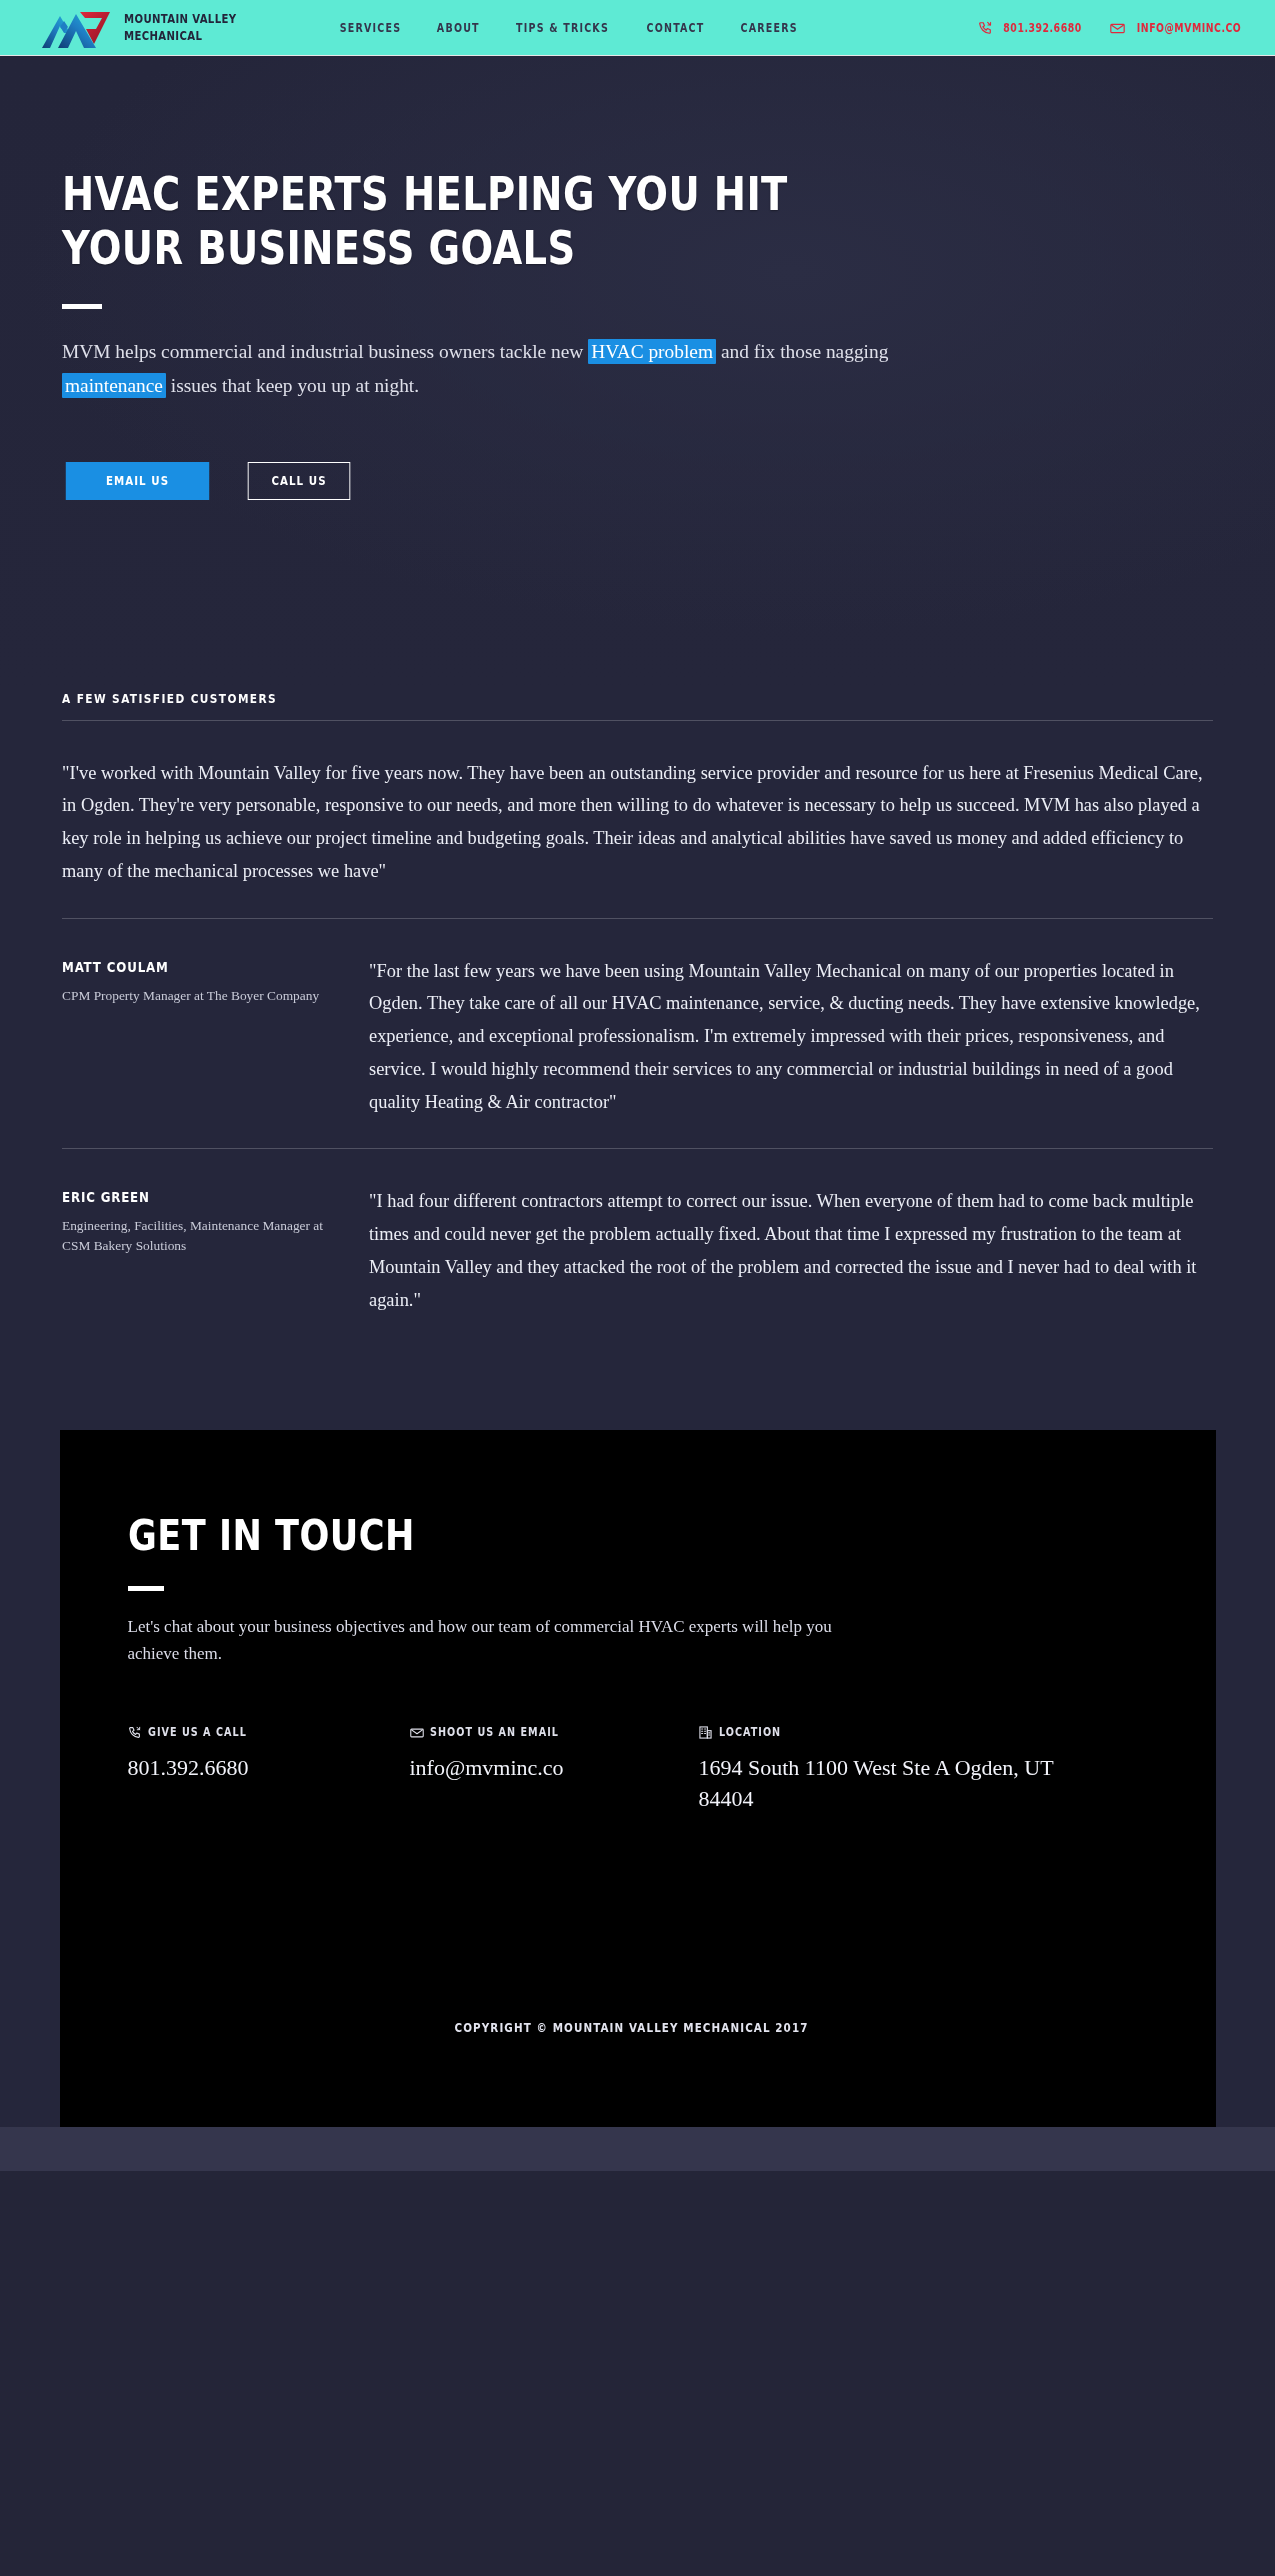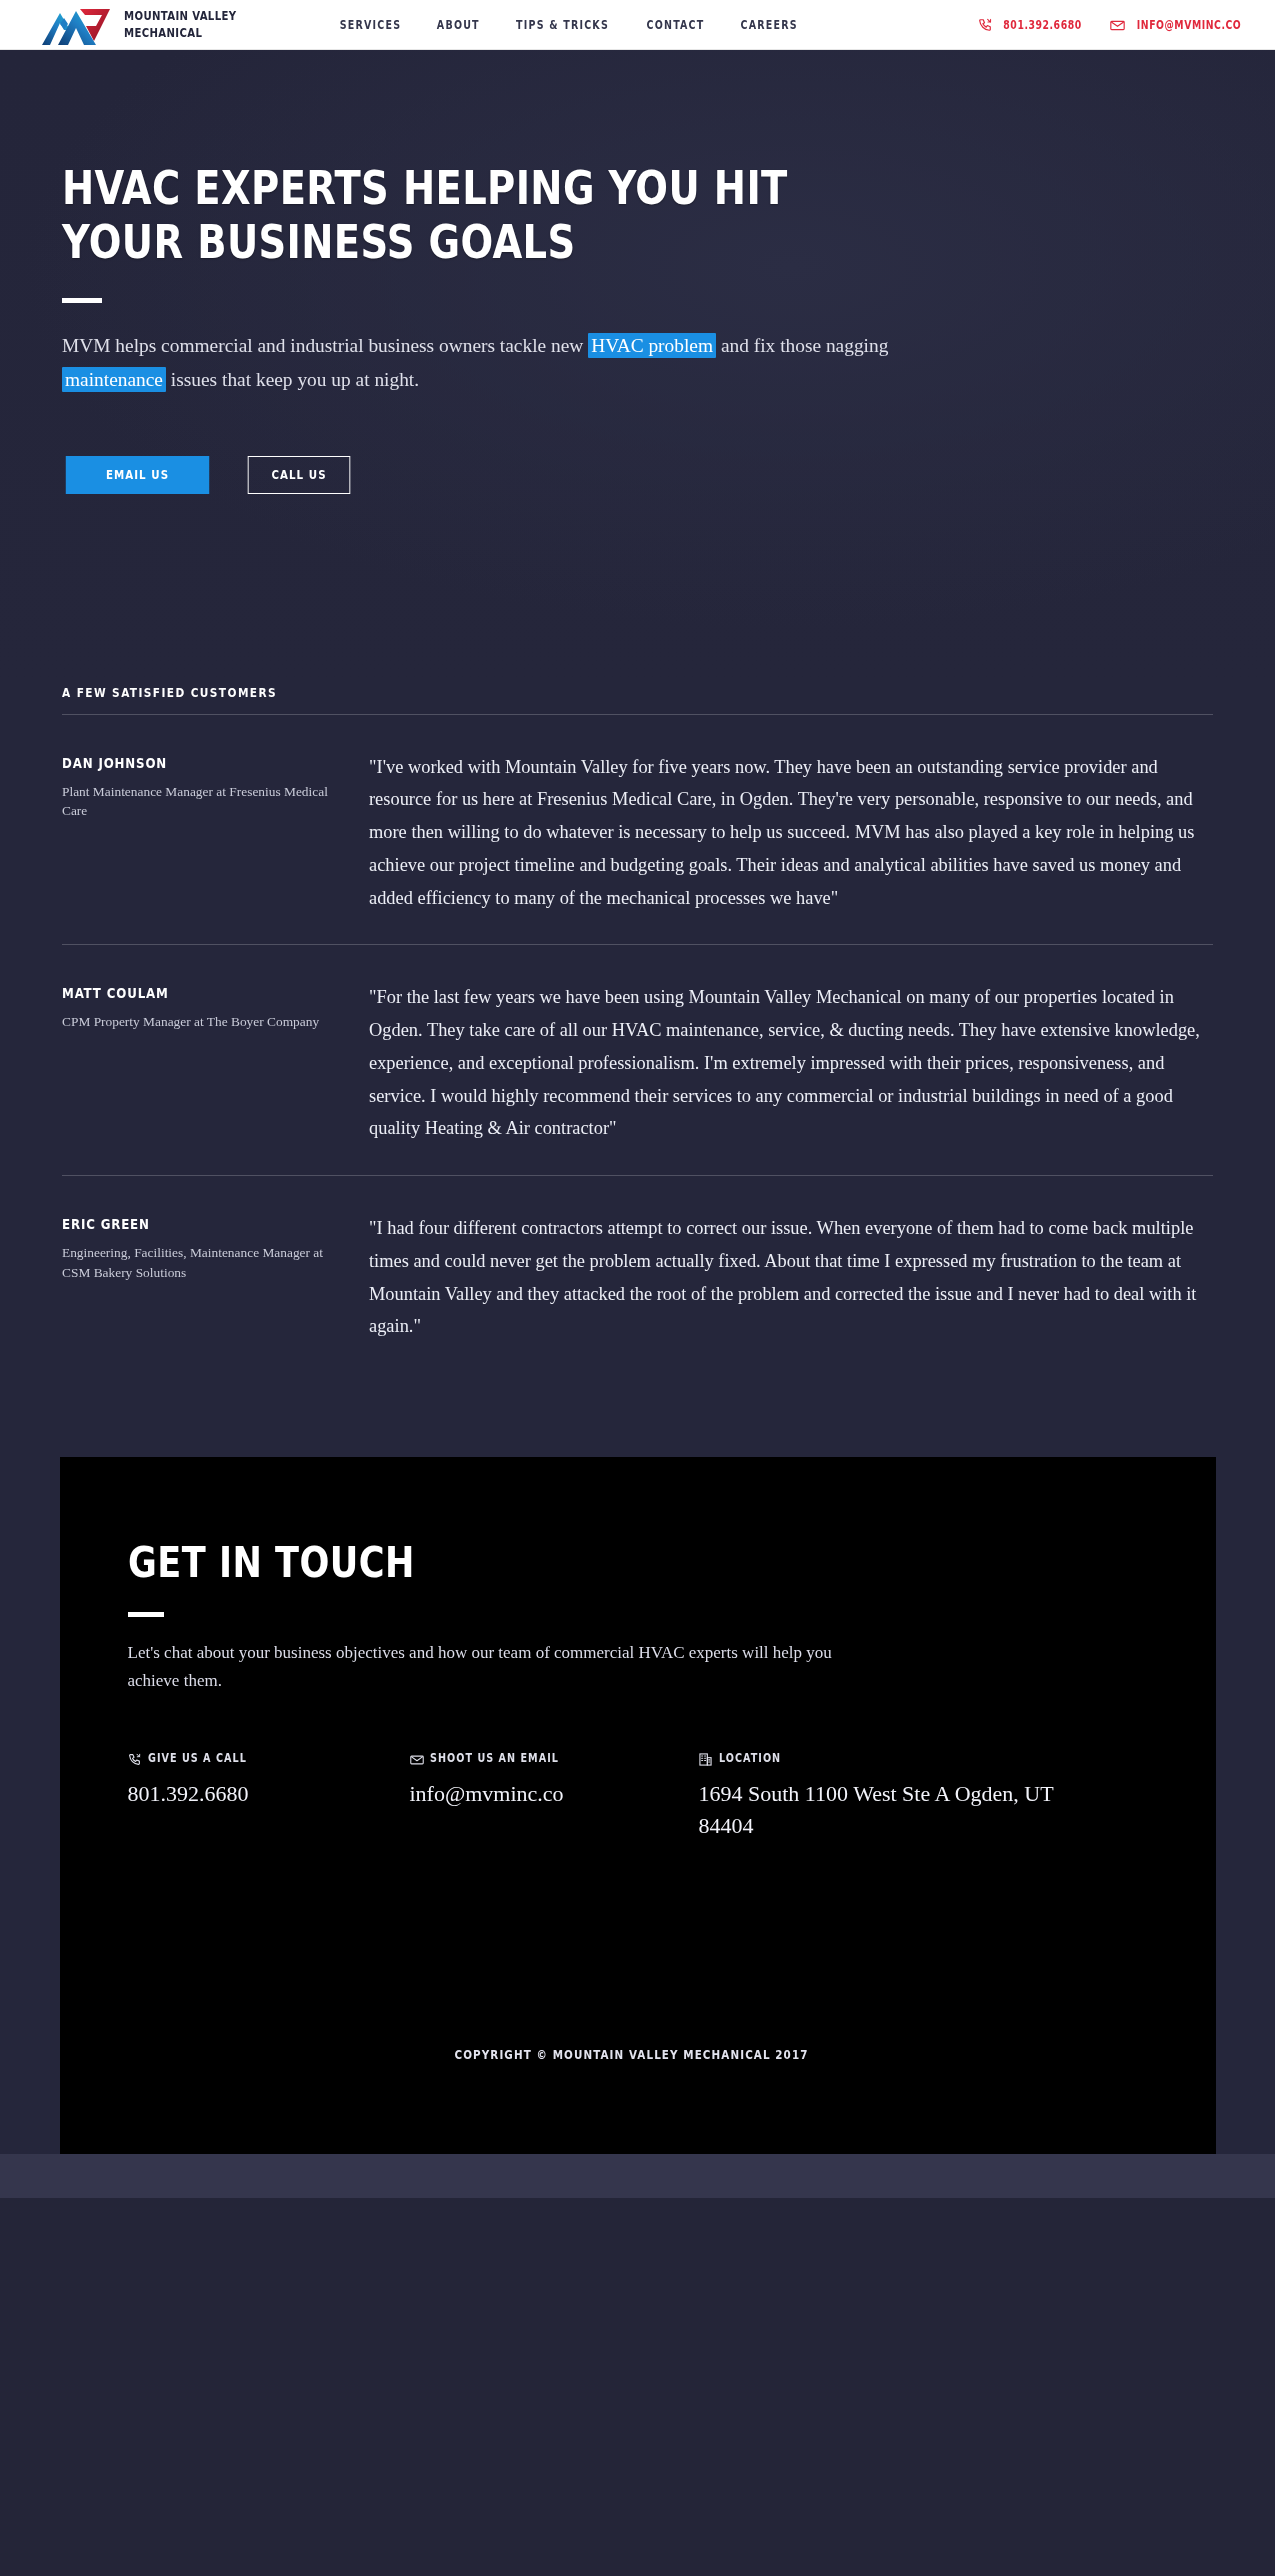--- a/index.html
+++ b/index.html
@@ -10,22 +10,22 @@
   }
 
   body {
     font-family: "Liberation Serif", serif;
     color: #e8e9f2;
     -webkit-font-smoothing: antialiased;
   }
 
   
   .site-header {
-    height: 50px;
-    background: #ffffff;
+    height: 56px;
+    background: #5eead4;
     display: flex;
     align-items: center;
     padding: 0 0 0 40px;
     position: relative;
     border-bottom: 1px solid #e6e6e6;
   }
 
   .brand {
     display: flex;
     align-items: center;
@@ -377,24 +377,20 @@
     <div class="hero-spacer"></div>
   </div>
 </section>
 
 <section class="testimonials">
   <div class="shell">
     <div class="section-eyebrow">A FEW SATISFIED CUSTOMERS</div>
     <div class="divider"></div>
 
     <div class="t-row">
-      <div class="t-meta">
-        <div class="t-name">DAN JOHNSON</div>
-        <div class="t-role">Plant Maintenance Manager at Fresenius Medical Care</div>
-      </div>
       <div class="t-quote">"I've worked with Mountain Valley for five years now. They have been an outstanding service provider and resource for us here at Fresenius Medical Care, in Ogden. They're very personable, responsive to our needs, and more then willing to do whatever is necessary to help us succeed. MVM has also played a key role in helping us achieve our project timeline and budgeting goals. Their ideas and analytical abilities have saved us money and added efficiency to many of the mechanical processes we have"</div>
     </div>
     <div class="divider"></div>
 
     <div class="t-row">
       <div class="t-meta">
         <div class="t-name">MATT COULAM</div>
         <div class="t-role">CPM Property Manager at The Boyer Company</div>
       </div>
       <div class="t-quote">"For the last few years we have been using Mountain Valley Mechanical on many of our properties located in Ogden. They take care of all our HVAC maintenance, service, &amp; ducting needs. They have extensive knowledge, experience, and exceptional professionalism. I'm extremely impressed with their prices, responsiveness, and service. I would highly recommend their services to any commercial or industrial buildings in need of a good quality Heating &amp; Air contractor"</div>

